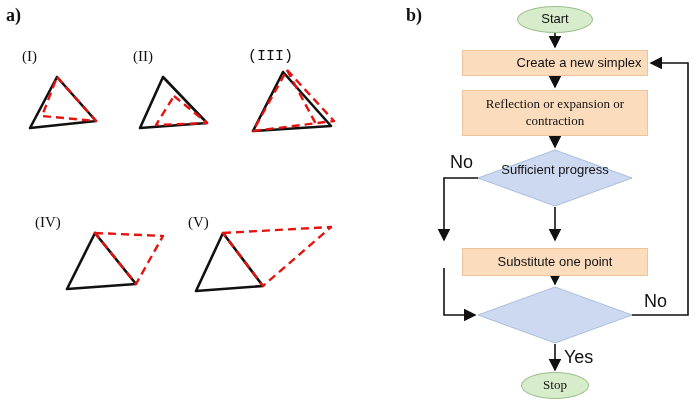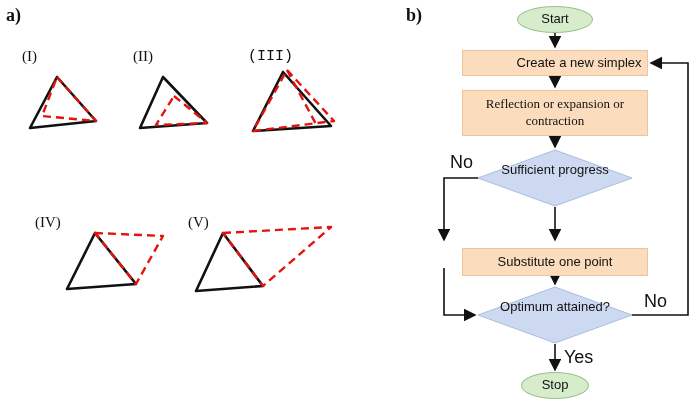--- a/index.html
+++ b/index.html
@@ -102,21 +102,20 @@
 
   <div class="node process" style="left:462px;top:50px;width:186px;height:26px;padding-left:48px;">Create a new simplex</div>
 
   <div class="node process" style="left:462px;top:90px;width:186px;height:46px;padding:18px 14px;font-family:Liberation Serif, serif;">Reflection or expansion or contraction</div>
 
   <div class="diamond-text" style="left:500px;top:162px;">Sufficient progress</div>
 
 
   <div class="node process" style="left:462px;top:248px;width:186px;height:28px;">Substitute one point</div>
 
-  <div class="diamond-text" style="left:500px;top:299px;">Optimum attained?</div>
 
-  <div class="node terminal" style="left:521px;top:372px;width:68px;height:27px;">Stop</div>
+  <div class="node terminal" style="left:521px;top:372px;width:68px;height:27px;font-family:Liberation Serif, serif;">Stop</div>
 
   <div class="edge-label" style="left:450px;top:152px;">No</div>
   <div class="edge-label" style="left:644px;top:291px;">No</div>
   <div class="edge-label" style="left:564px;top:347px;text-align:right;">Yes</div>
 
 </div>
 
 </body></html>

